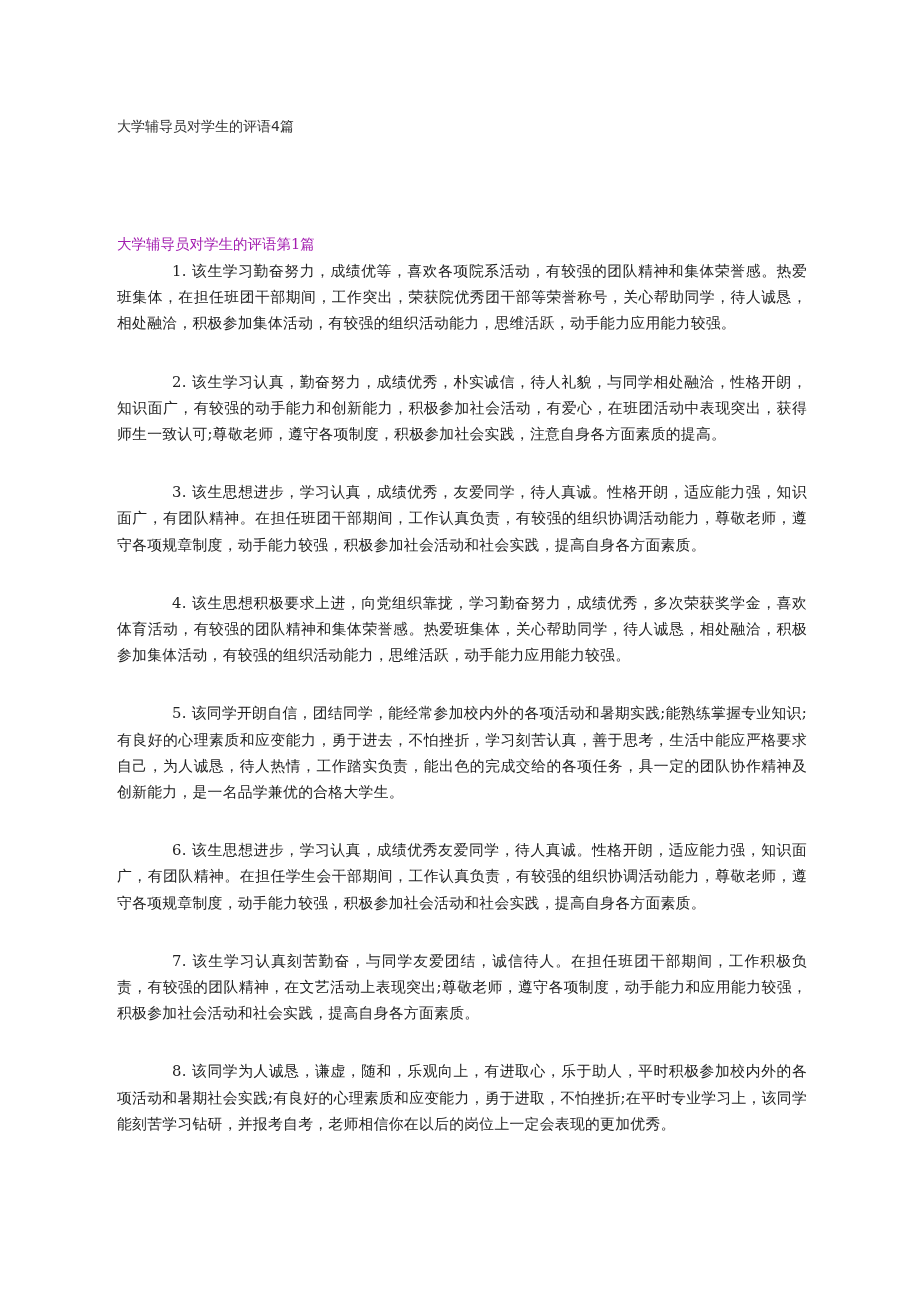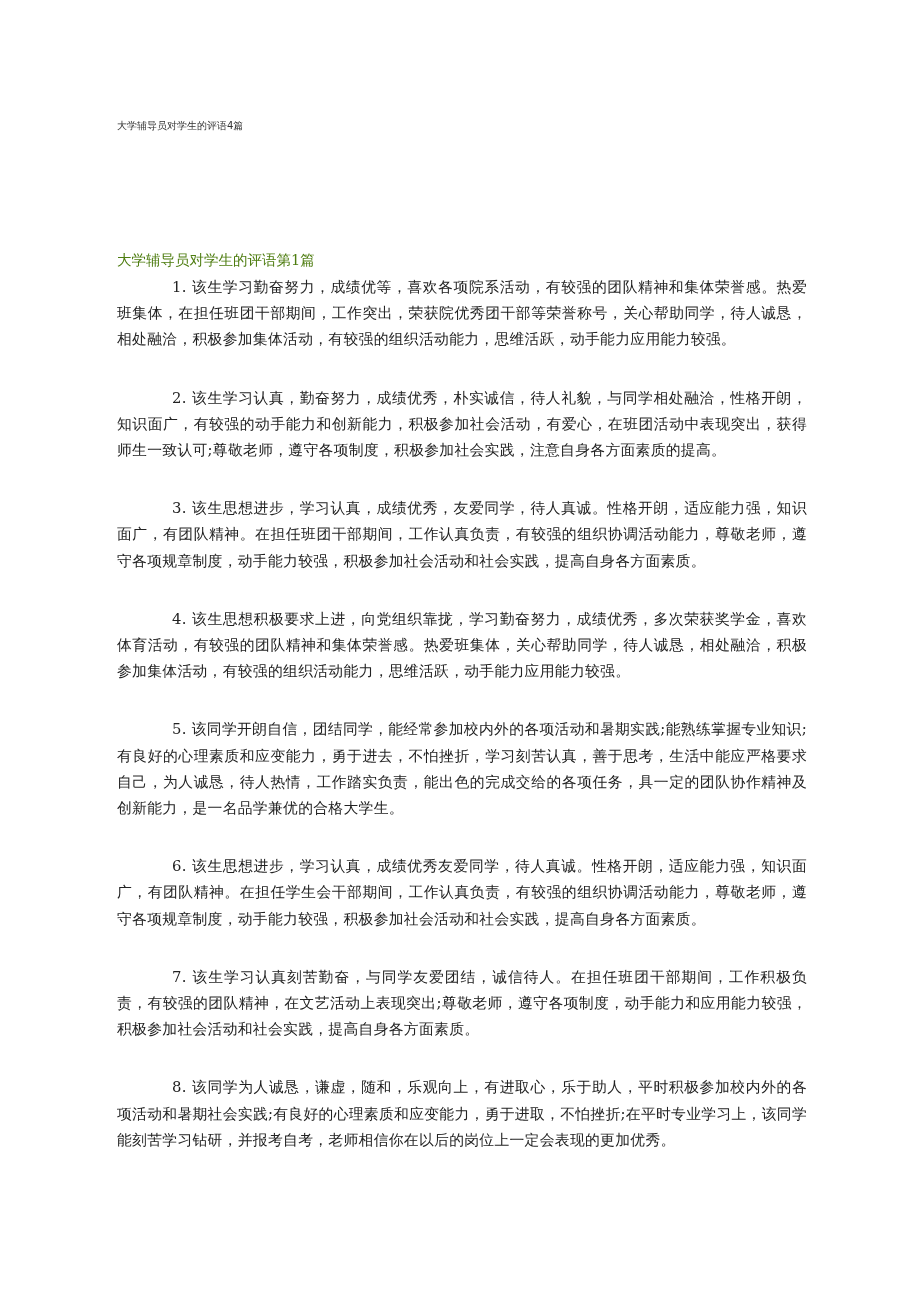--- a/index.html
+++ b/index.html
@@ -1,21 +1,21 @@
 <!DOCTYPE html>
 <html><head>
 <meta charset="utf-8">
 <style>
   html, body { margin: 0; padding: 0; background: #ffffff; }
   body { width: 920px; height: 1302px; position: relative; overflow: hidden;
          font-family: "DejaVu Serif", "Liberation Serif", serif; color: #222; }
-  .doc-title { position: absolute; left: 117px; top: 116px; font-size: 10px; line-height: 20px;
+  .doc-title { position: absolute; left: 117px; top: 116px; font-size: 14px; line-height: 20px;
                font-family: "DejaVu Sans", "Liberation Sans", sans-serif; color: #333; }
   .section { position: absolute; left: 117px; top: 234px; width: 690px; }
-  .section-heading { font-size: 14.5px; line-height: 20px; margin: 16px 0 4px 0; color: #4d7c0f; }
+  .section-heading { font-size: 14.5px; line-height: 20px; margin: 0 0 4px 0; color: #a21caf; }
   .para { font-size: 14.8px; line-height: 26.2px; text-indent: 55px; margin: 0 0 32px 0;
           text-align: justify; letter-spacing: 0.3px; color: #222; }
 </style>
 </head>
 <body>
 
 <div class="doc-title">大学辅导员对学生的评语4篇</div>
 
 <div class="section">
   <div class="section-heading">大学辅导员对学生的评语第1篇</div>

